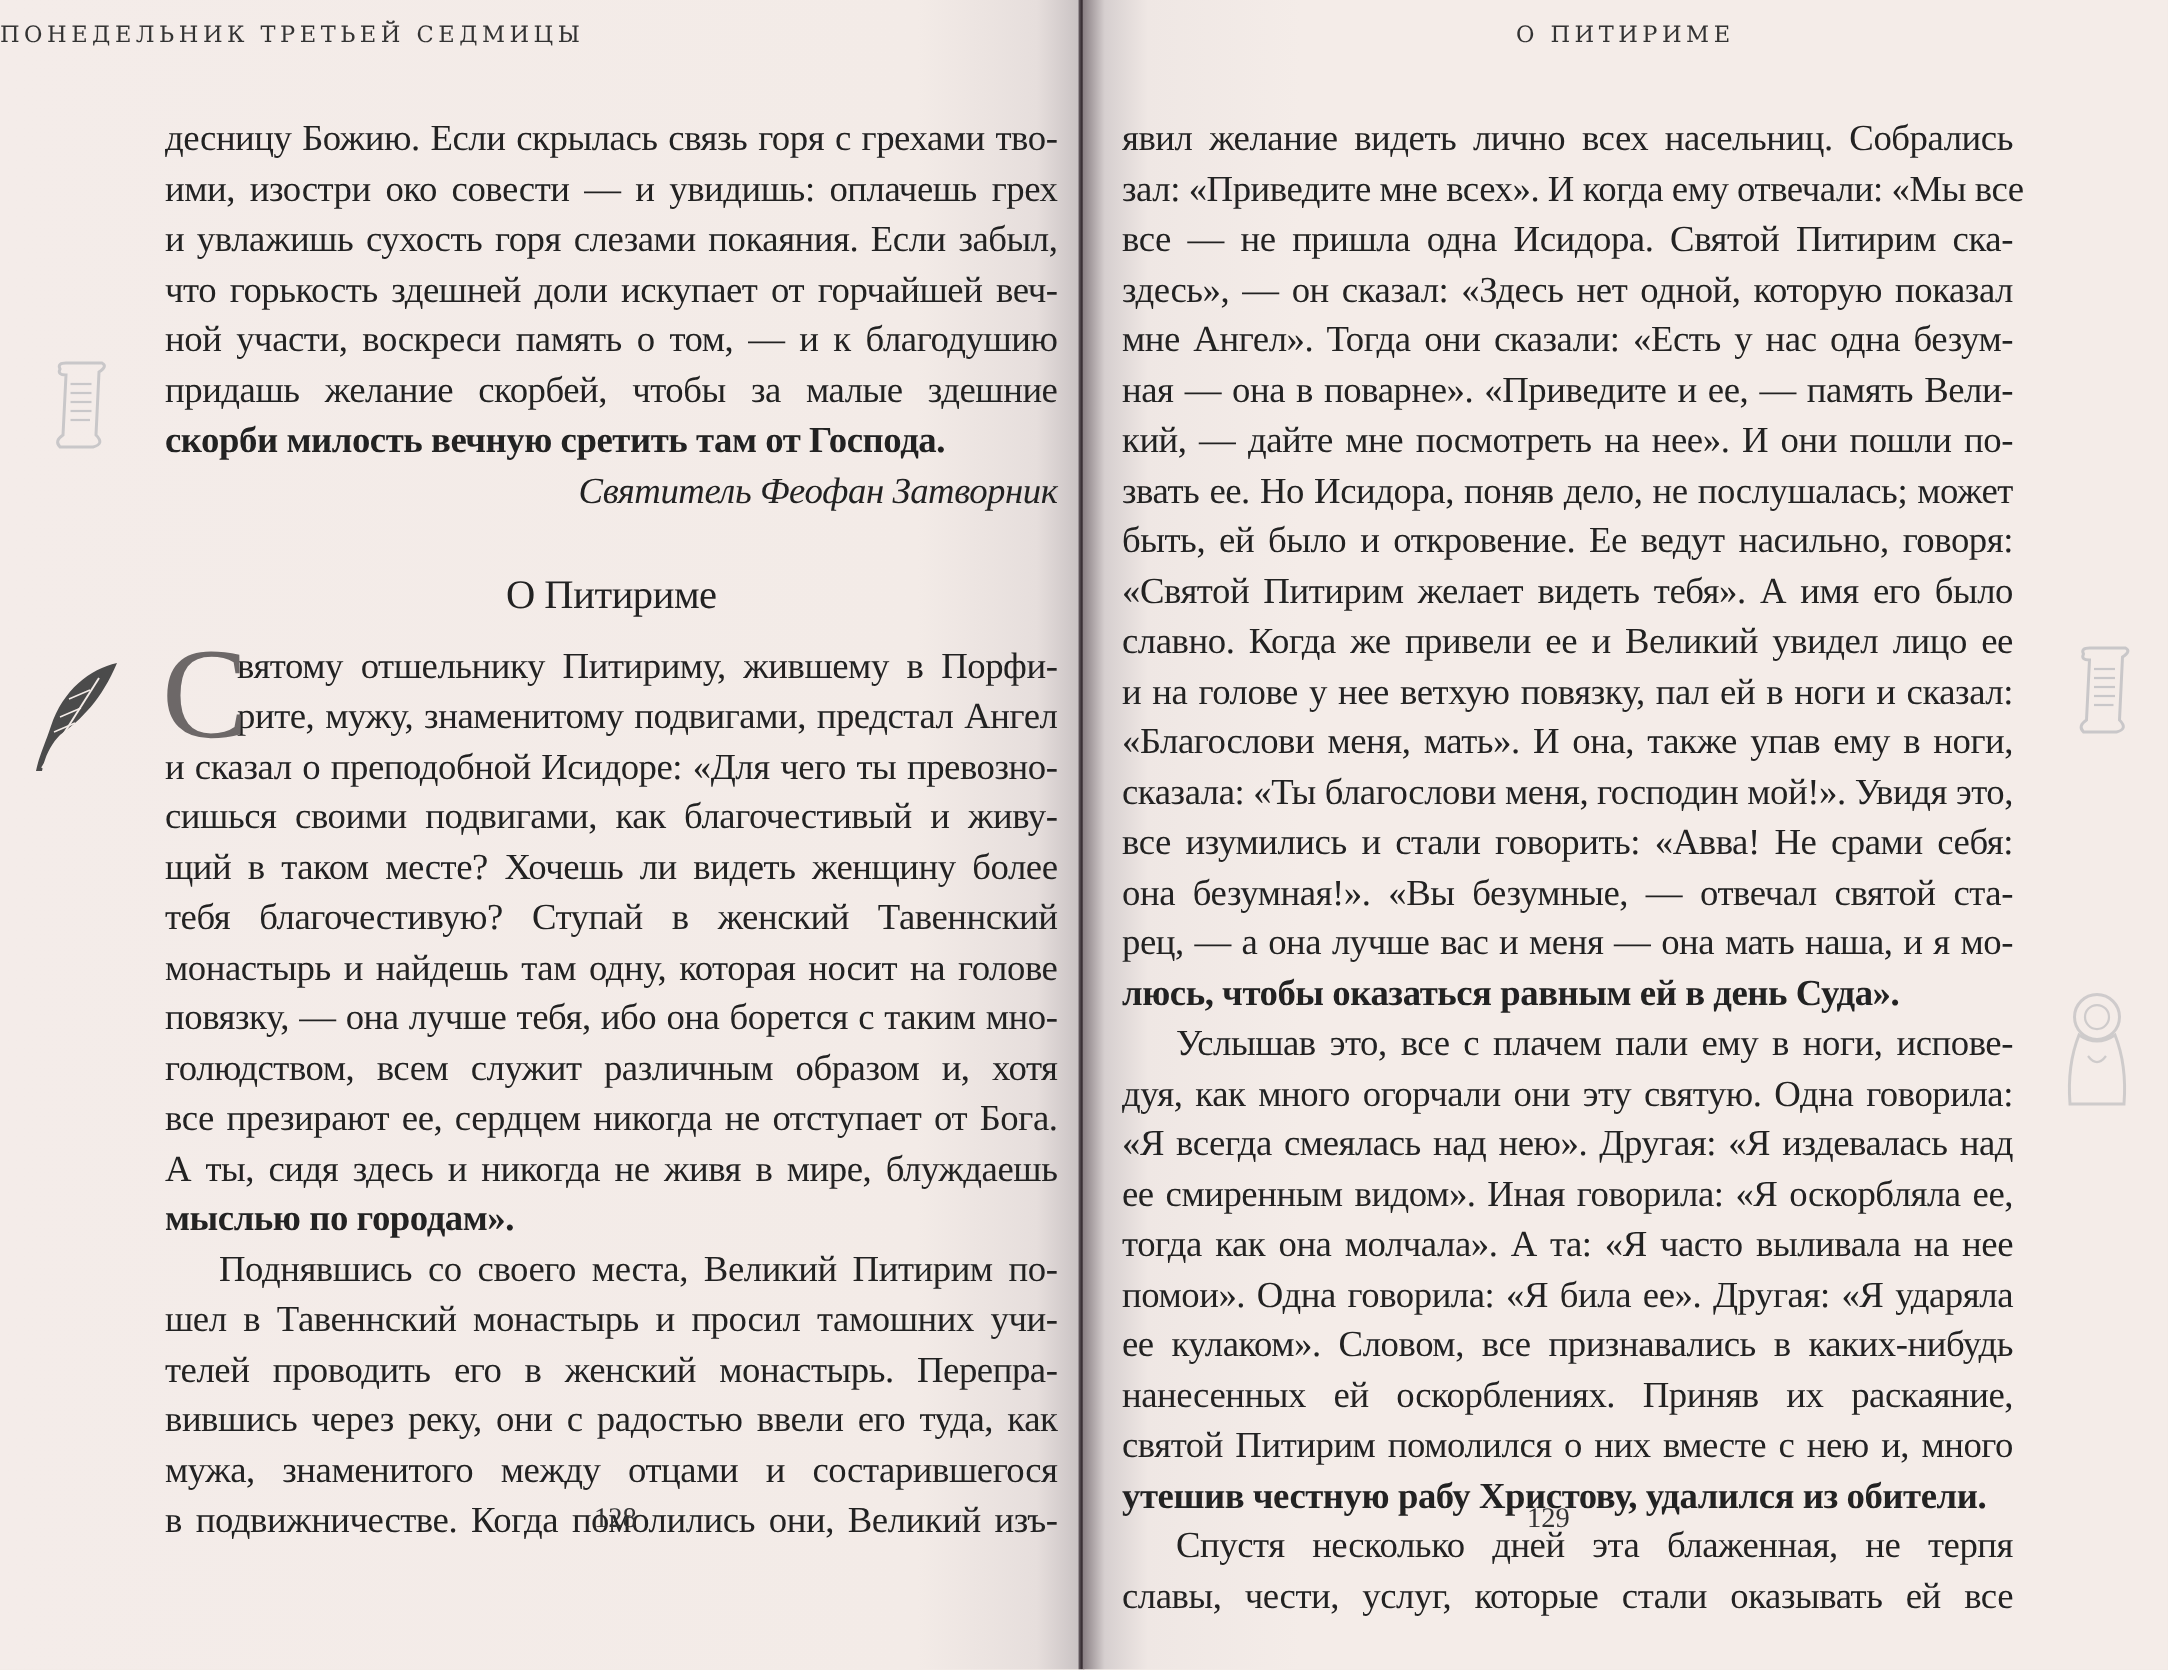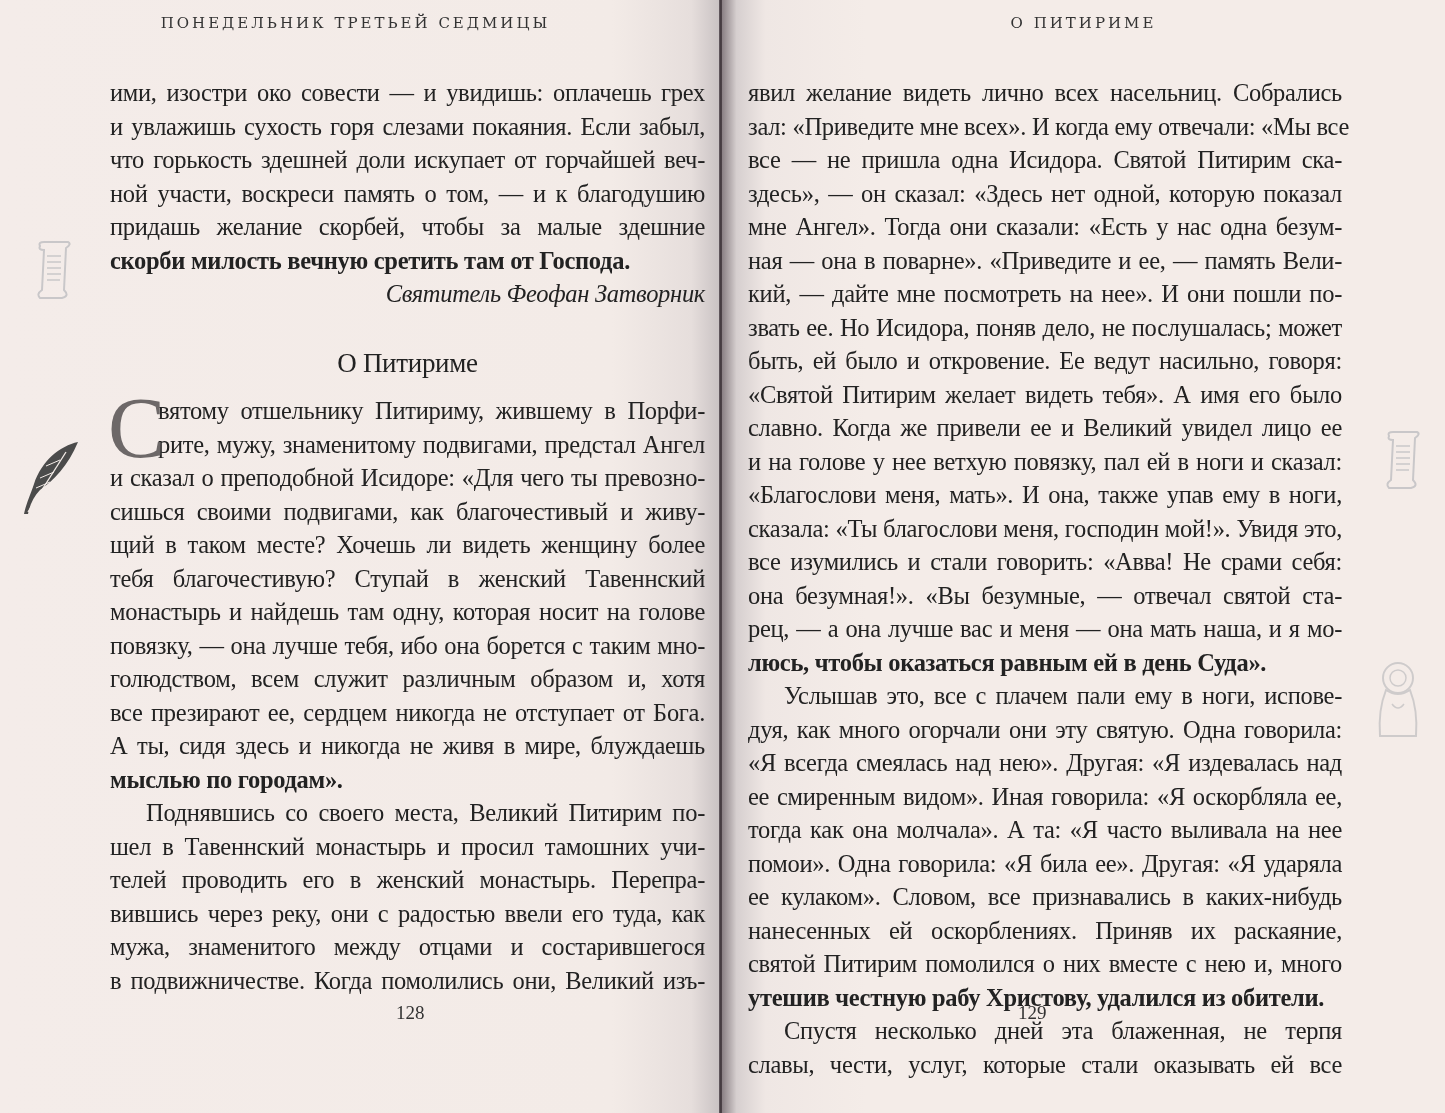--- a/index.html
+++ b/index.html
@@ -22,21 +22,21 @@
     .page-right { left: 722px; width: 723px;
       background: linear-gradient(to right, #8a8084 0%, #d6cfcf 2%, #efe7e4 6%, #f4ece8 20%, #f4ece8 100%); }
     .gutter { position: absolute; left: 719px; top: 0; width: 4px; height: 1113px;
       background: linear-gradient(to right, #6b6268, #3a3035, #7d7378); }
 
     .running-head {
       position: absolute; top: 14px; font-size: 15px; letter-spacing: 3px;
       color: #333; text-transform: uppercase; white-space: nowrap;
       font-family: "DejaVu Serif", serif;
     }
-    .left-head { left: 0; width: 711px; text-align: center; top: 14px; }
+    .left-head { left: 0; width: 711px; top: 14px; }
     .right-head { left: 0; width: 723px; text-align: center; }
 
     .text-block {
       position: absolute; font-size: 24.5px; line-height: 33.5px;
       text-align: justify; letter-spacing: -0.3px;
     }
     .left-text { left: 110px; top: 76px; width: 595px; }
     .right-text { left: 26px; top: 76px; width: 594px; }
 
     .line { display: block; text-align: justify; text-align-last: justify; height: 33.5px; white-space: nowrap; overflow: visible; }
@@ -76,20 +76,21 @@
       </g>
     </svg>
 
     <svg class="quill" width="62" height="80" viewBox="0 0 62 80">
       <path d="M58 4 C40 8 22 22 14 46 C10 58 6 66 4 76 L8 76 C10 66 14 58 20 52 C34 42 48 28 58 4 Z" fill="#4b4b4b"></path>
       <path d="M8 74 L46 14" stroke="#f4ece8" stroke-width="1.3"></path>
       <path d="M20 40 L34 34 M16 50 L30 44 M26 28 L40 22" stroke="#f4ece8" stroke-width="1"></path>
     </svg>
 
     <div class="text-block left-text">
+      <span class="line">десницу Божию. Если скрылась связь горя с грехами тво-</span>
       <span class="line">ими, изостри око совести — и увидишь: оплачешь грех</span>
       <span class="line">и увлажишь сухость горя слезами покаяния. Если забыл,</span>
       <span class="line">что горькость здешней доли искупает от горчайшей веч-</span>
       <span class="line">ной участи, воскреси память о том, — и к благодушию</span>
       <span class="line">придашь желание скорбей, чтобы за малые здешние</span>
       <span class="line last">скорби милость вечную сретить там от Господа.</span>
       <span class="line right">Святитель Феофан Затворник</span>
 
       <span class="line title">О Питириме</span>
 

